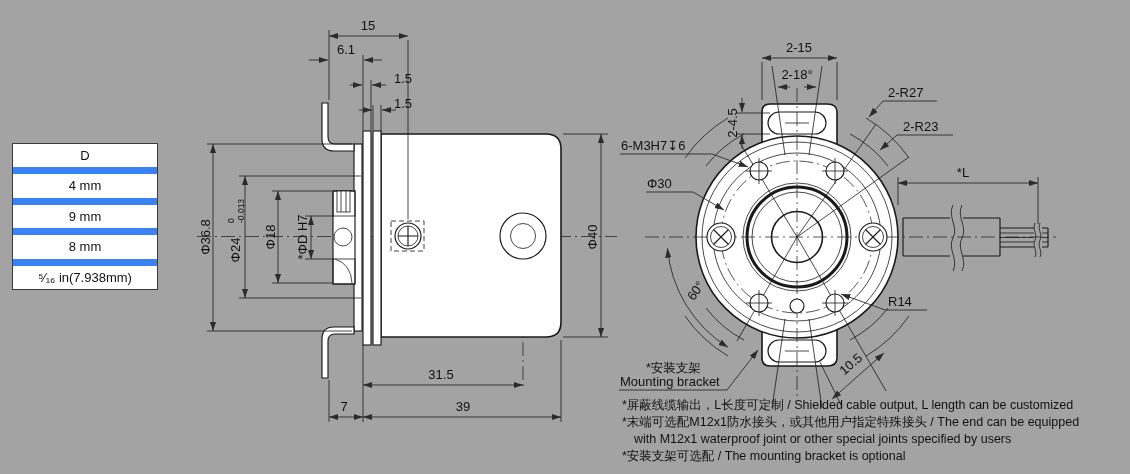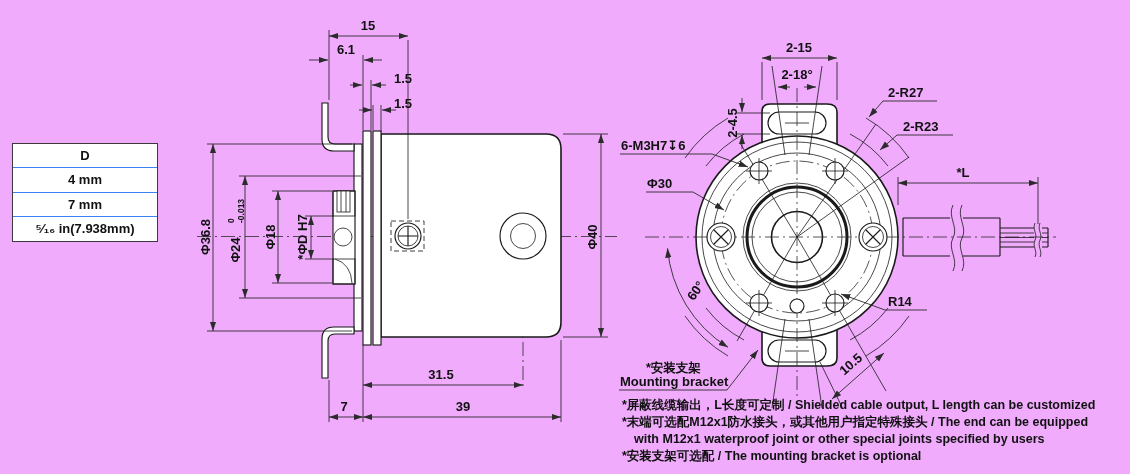--- a/index.html
+++ b/index.html
@@ -1,33 +1,33 @@
 <!DOCTYPE html>
 <html><head>
 <meta charset="utf-8">
 <style>
   html,body{margin:0;padding:0;background:#fff;}
-  #stage{position:relative;width:1130px;height:474px;background:#f0abfc;overflow:hidden;
-         font-family:"Liberation Sans","DejaVu Sans",sans-serif;font-weight:bold;}
+  #stage{position:relative;width:1130px;height:474px;background:#a3a3a3;overflow:hidden;
+         font-family:"Liberation Sans","DejaVu Sans",sans-serif;}
   #stage svg{position:absolute;left:0;top:0;}
   
   .thick{stroke:#1a1a1a;stroke-width:1.6;fill:none}
   .med{stroke:#1a1a1a;stroke-width:1.15;fill:none}
   .thin{stroke:#1a1a1a;stroke-width:0.8;fill:none}
   .dim{stroke:#2b2b2b;stroke-width:0.9;fill:none}
   .cl{stroke:#2b2b2b;stroke-width:0.8;fill:none;stroke-dasharray:14 4 2 4}
   .dashbox{stroke:#2b2b2b;stroke-width:0.9;fill:none;stroke-dasharray:5 3}
   .wfill{fill:#fff}
   text{fill:#111;font-size:13px}
   .small{font-size:8.5px}
   .note{font-size:12.5px}
   
   .spec-table{position:absolute;left:12px;top:143px;width:144px;border:1px solid #3a3a3a;background:#fff;}
   .spec-row{height:23.4px;line-height:23.4px;text-align:center;font-size:13px;color:#111;
-            border-top:1px solid #3b82f6;}
+            border-top:7px solid #3b82f6;}
   .spec-row:first-child{border-top:none;}
 </style>
 </head>
 <body>
 
 <div id="stage">
 
   <svg width="1130" height="474" viewBox="0 0 1130 474">
     <defs>
       <marker id="ar" viewBox="0 0 10 10" refX="9.5" refY="5" markerWidth="11" markerHeight="11" orient="auto-start-reverse">
@@ -240,17 +240,18 @@
       <text class="note" x="622" y="409">*屏蔽线缆输出，L长度可定制 / Shielded cable output, L length can be customized</text>
       <text class="note" x="622" y="426">*末端可选配M12x1防水接头，或其他用户指定特殊接头 / The end can be equipped</text>
       <text class="note" x="634" y="443">with M12x1 waterproof joint or other special joints specified by users</text>
       <text class="note" x="622" y="460">*安装支架可选配 / The mounting bracket is optional</text>
     </g>
   </svg>
 
   <div class="spec-table">
     <div class="spec-row">D</div>
     <div class="spec-row">4 mm</div>
-    <div class="spec-row">7 mm</div>
+    <div class="spec-row">9 mm</div>
+    <div class="spec-row">8 mm</div>
     <div class="spec-row">⁵⁄₁₆ in(7.938mm)</div>
   </div>
 
 </div>
 
 </body></html>

